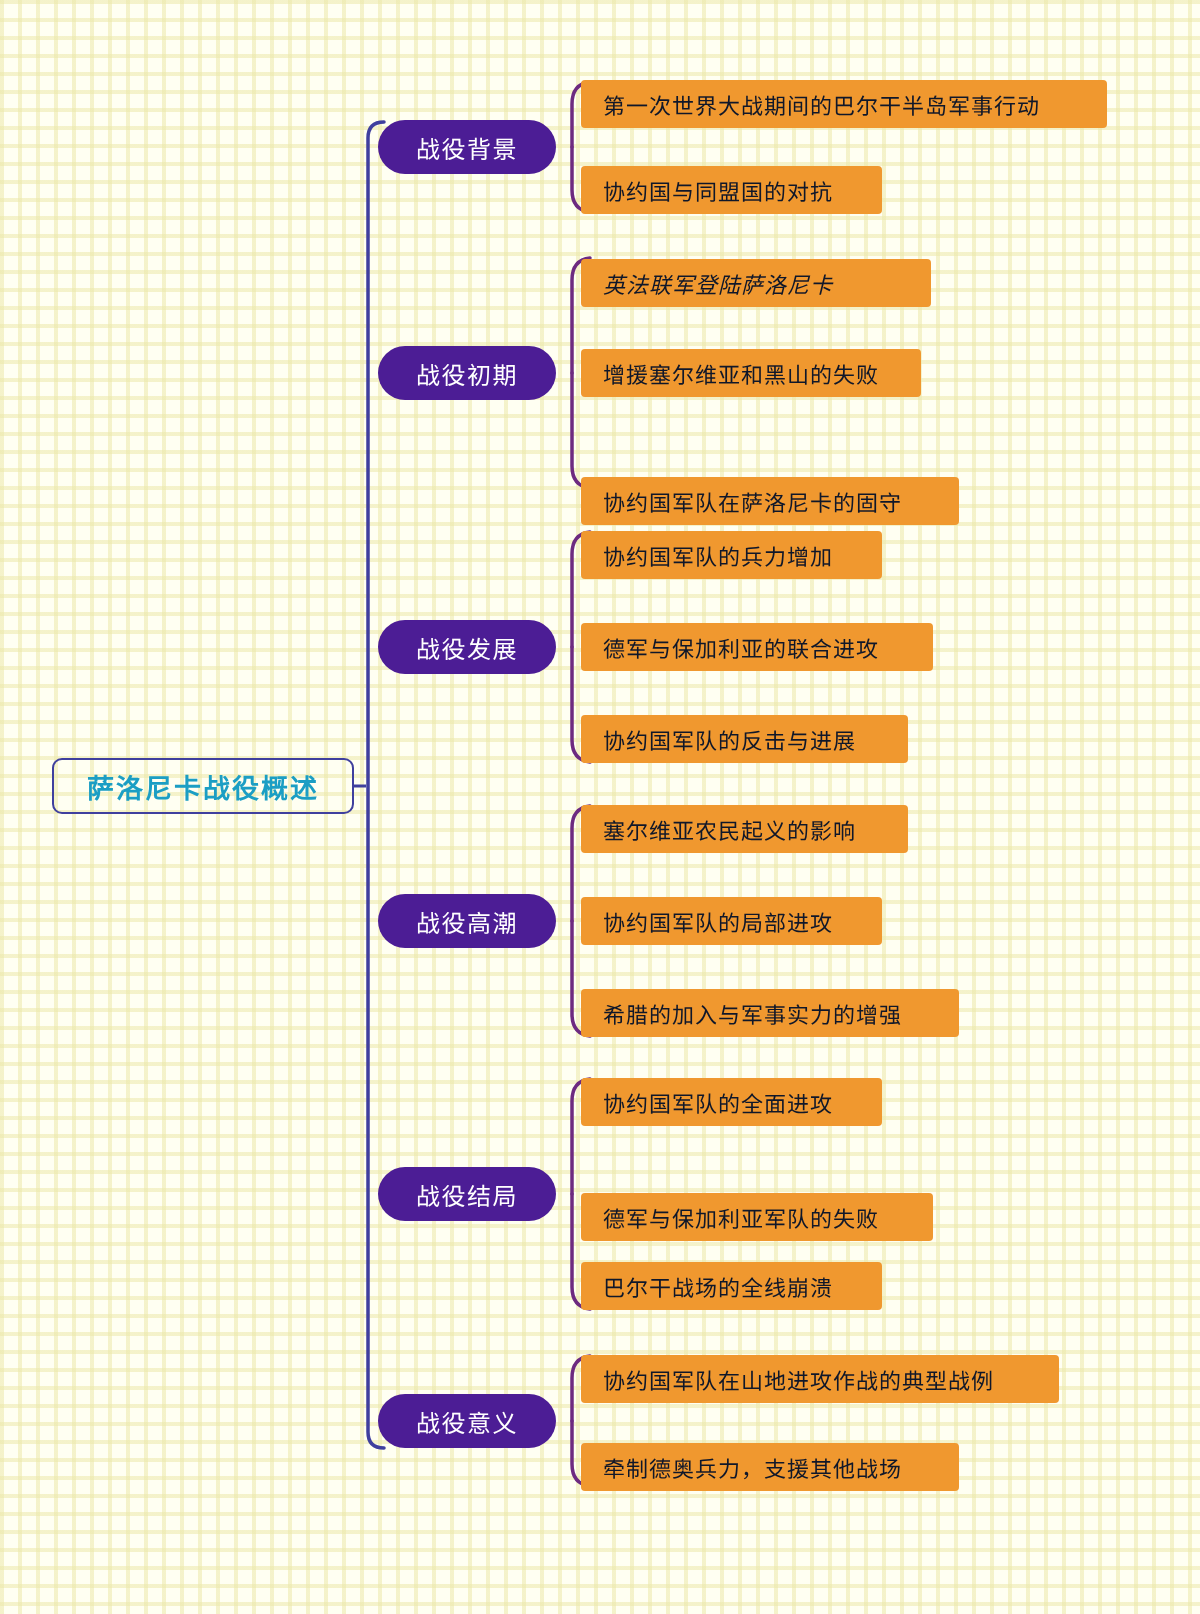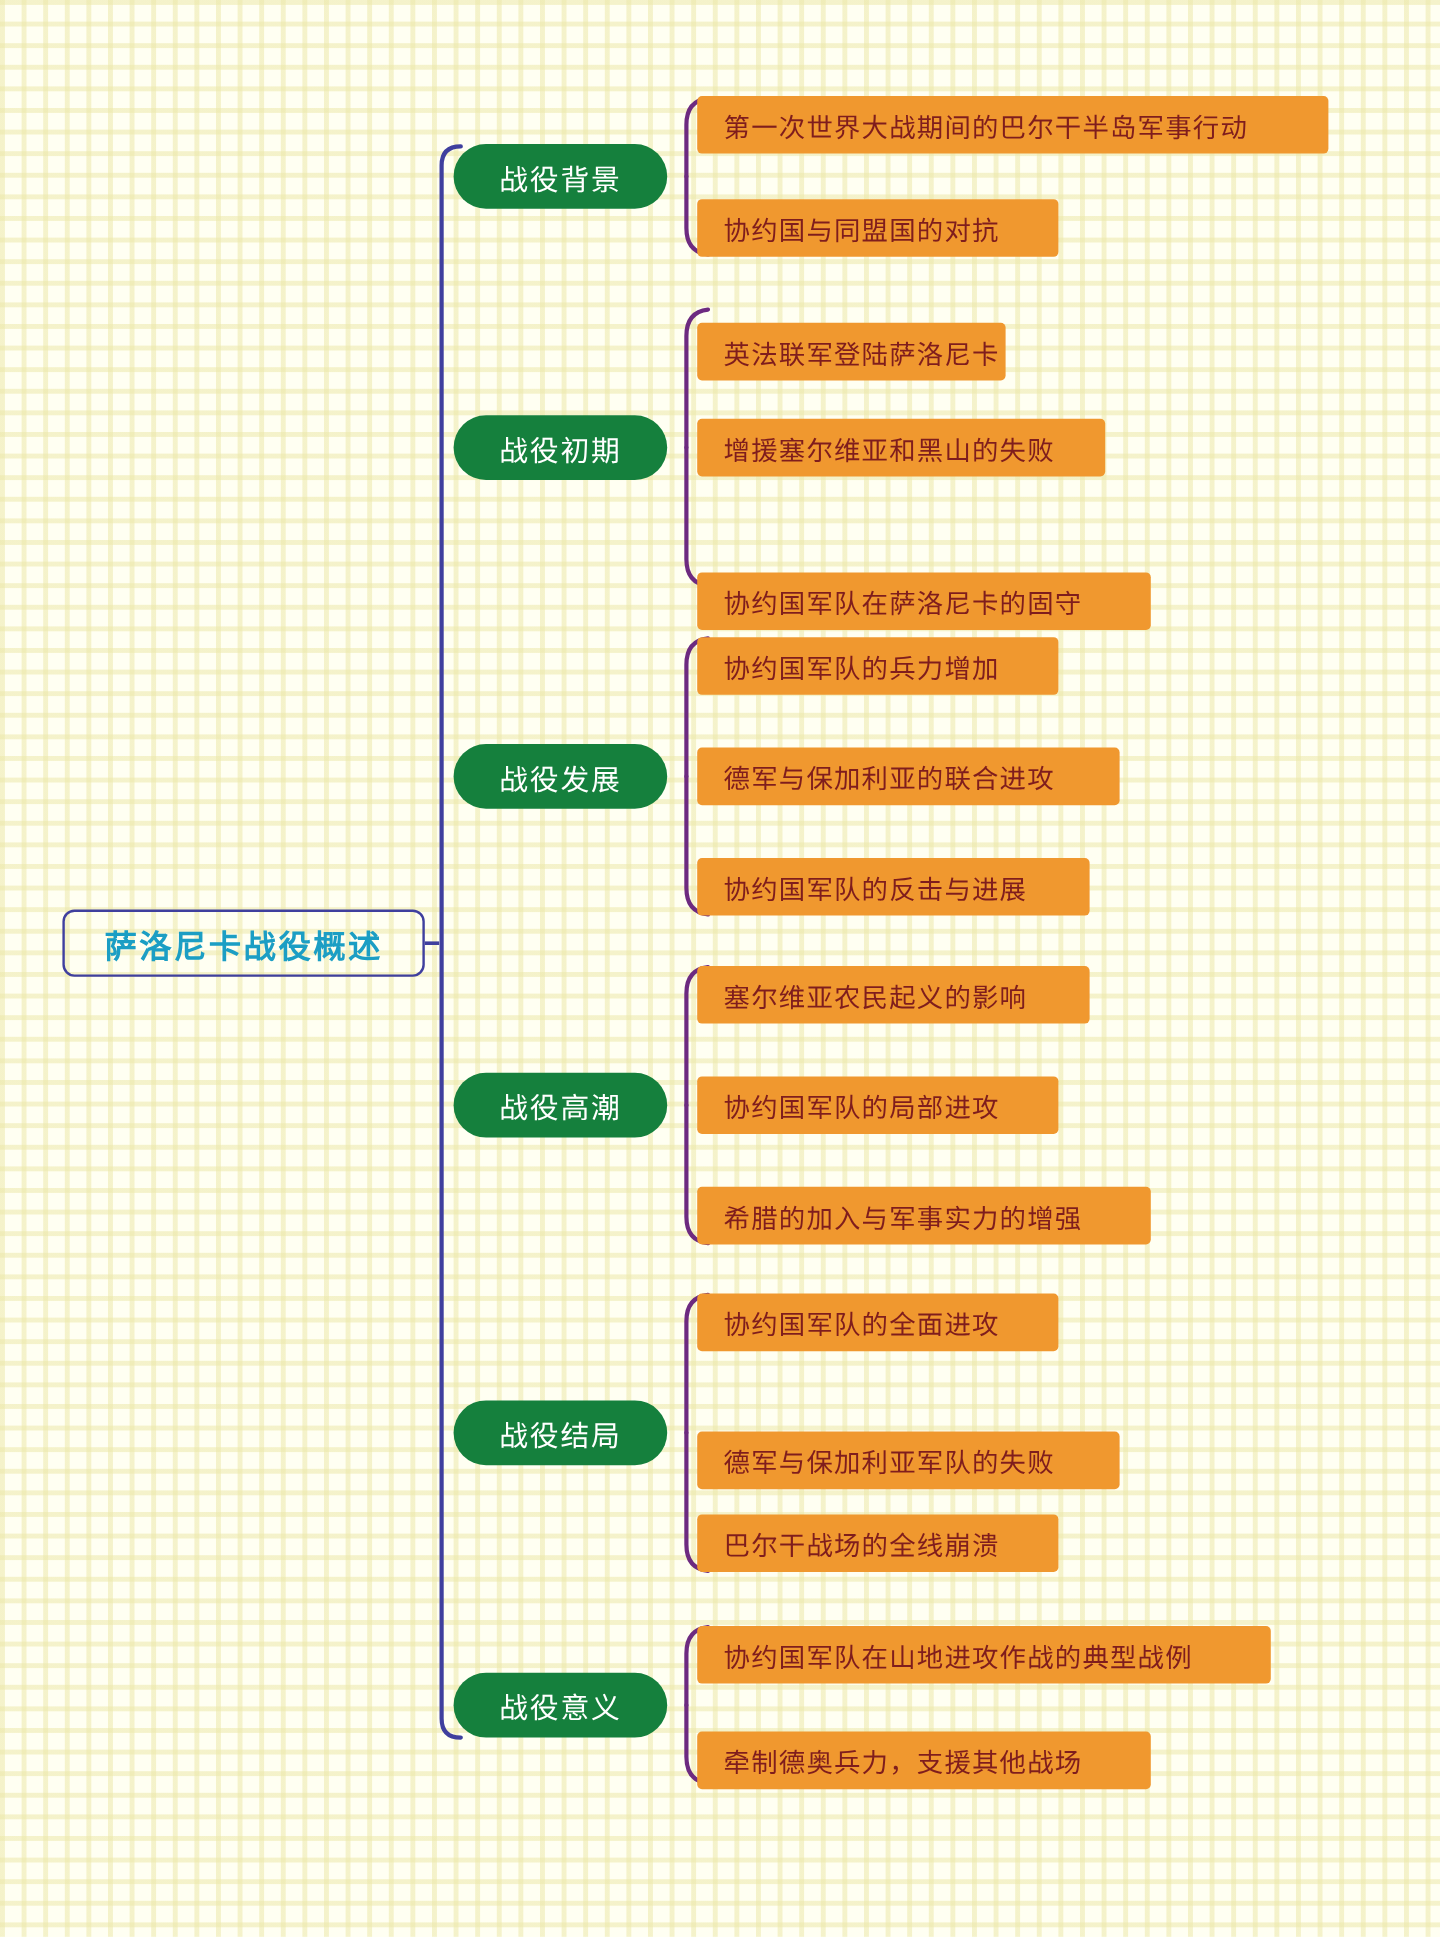--- a/index.html
+++ b/index.html
@@ -56,21 +56,21 @@
     font-weight: bold;
     letter-spacing: 2px;
     white-space: nowrap;
   }
 
   
   .branch-node {
     position: absolute;
     height: 54px;
     box-sizing: border-box;
-    background: #15803d;
+    background: #4c1d95;
     border-radius: 27px;
     display: flex;
     align-items: center;
     justify-content: center;
     padding: 0 26px;
   }
   .branch-node .branch-label {
     color: #ffffff;
     font-size: 24px;
     font-weight: 500;
@@ -83,21 +83,21 @@
     position: absolute;
     height: 48px;
     box-sizing: border-box;
     background: #f0982f;
     border-radius: 4px;
     display: flex;
     align-items: center;
     padding: 0 22px;
   }
   .leaf-node .leaf-label {
-    color: #7f1d1d;
+    color: #0f172a;
     font-size: 22px;
     letter-spacing: 1px;
     white-space: nowrap;
   }
 </style>
 </head>
 <body>
 
 <div id="mindmap">
 
@@ -148,21 +148,21 @@
   <div class="leaf-node" style="left:581px; top:80px; width:526px;">
     <span class="leaf-label">第一次世界大战期间的巴尔干半岛军事行动</span>
   </div>
   <div class="leaf-node" style="left:581px; top:166px; width:301px;">
     <span class="leaf-label">协约国与同盟国的对抗</span>
   </div>
 
   <div class="branch-node" style="left:378px; top:346px; width:178px;">
     <span class="branch-label">战役初期</span>
   </div>
-  <div class="leaf-node" style="left:581px; top:269px; width:257px;">
+  <div class="leaf-node" style="left:581px; top:259px; width:350px;font-style:italic;">
     <span class="leaf-label">英法联军登陆萨洛尼卡</span>
   </div>
   <div class="leaf-node" style="left:581px; top:349px; width:340px;">
     <span class="leaf-label">增援塞尔维亚和黑山的失败</span>
   </div>
   <div class="leaf-node" style="left:581px; top:441px; width:378px;margin-top:36px;">
     <span class="leaf-label">协约国军队在萨洛尼卡的固守</span>
   </div>
 
   <div class="branch-node" style="left:378px; top:620px; width:178px;">

